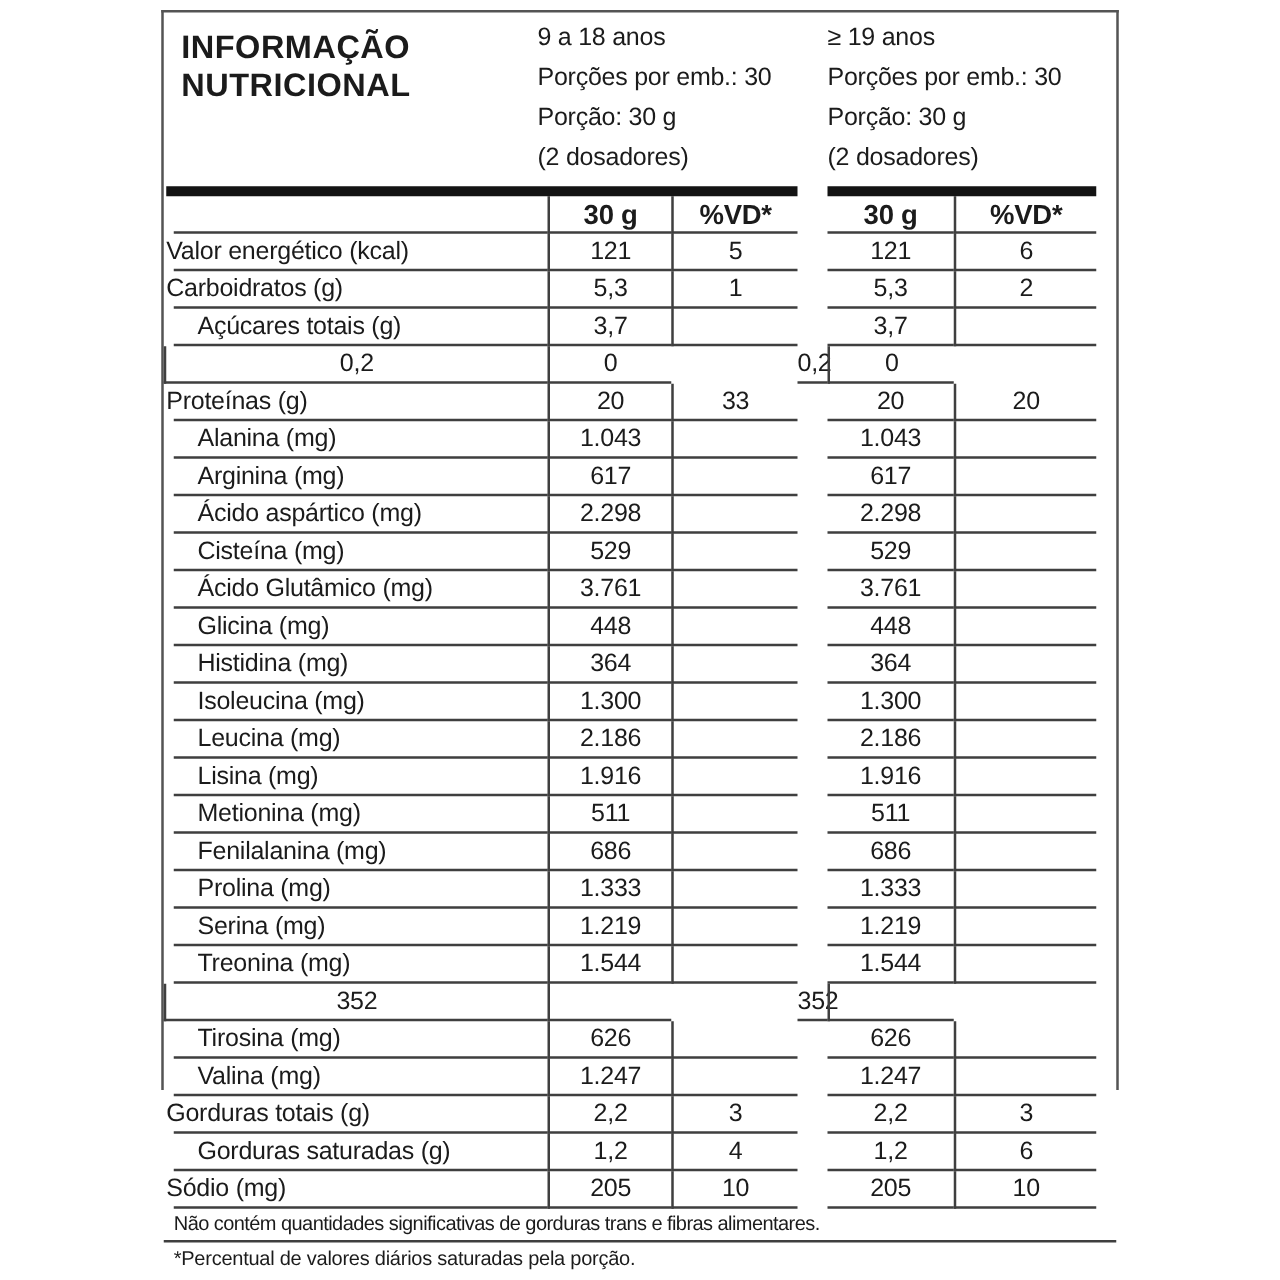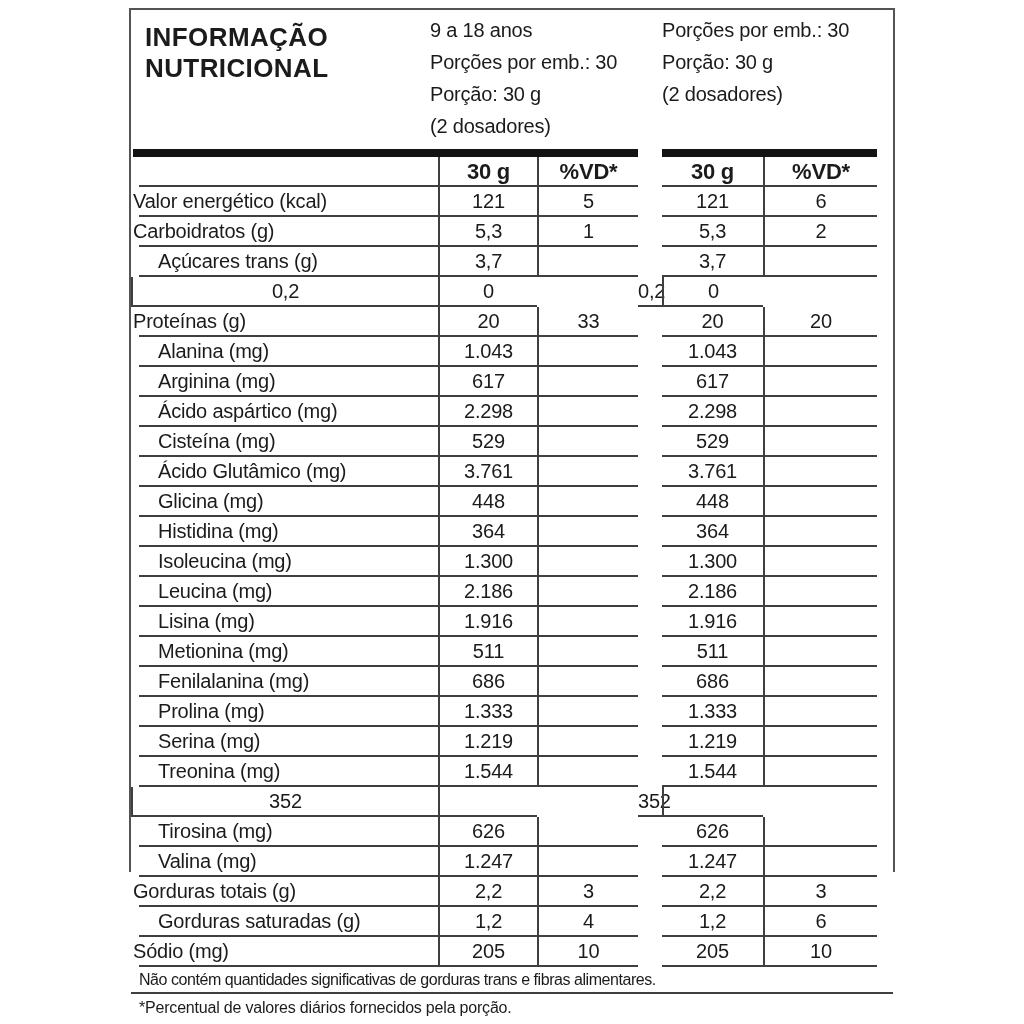--- a/index.html
+++ b/index.html
@@ -65,20 +65,21 @@
 NUTRICIONAL</div>
 
     <div class="group-head g1">
       <div>9 a 18 anos</div>
       <div>Porções por emb.: 30</div>
       <div>Porção: 30 g</div>
       <div>(2 dosadores)</div>
     </div>
 
     <div class="group-head g2">
+      <div>≥ 19 anos</div>
       <div>Porções por emb.: 30</div>
       <div>Porção: 30 g</div>
       <div>(2 dosadores)</div>
     </div>
   </div>
 
   <div class="bars">
     <div class="bar b1"></div>
     <div class="bar b2"></div>
   </div>
@@ -103,21 +104,21 @@
       </div>
       <div class="grid">
         <div class="cell cA lined">Carboidratos (g)</div>
         <div class="cell num bL bB">5,3</div>
         <div class="cell num bL bB">1</div>
         <div class="cell"></div>
         <div class="cell num bB">5,3</div>
         <div class="cell num bL bB">2</div>
       </div>
       <div class="grid">
-        <div class="cell cA lined ind1">Açúcares trans (g)</div>
+        <div class="cell cA lined ind1">Açúcares totais (g)</div>
         <div class="cell num bL bB">3,7</div>
         <div class="cell num bL bB"></div>
         <div class="cell"></div>
         <div class="cell num bB">3,7</div>
         <div class="cell num bL bB"></div>
       </div>
       <div class="grid">
         <div class="cell num bL bB">0,2</div>
         <div class="cell num bL bB">0</div>
         <div class="cell"></div>
@@ -295,15 +296,15 @@
         <div class="cell cA lined">Sódio (mg)</div>
         <div class="cell num bL bB">205</div>
         <div class="cell num bL bB">10</div>
         <div class="cell"></div>
         <div class="cell num bB">205</div>
         <div class="cell num bL bB">10</div>
       </div>
     </div>
 
   <div class="note-row">Não contém quantidades significativas de gorduras trans e fibras alimentares.</div>
-  <div class="footnote">*Percentual de valores diários fornecidos pela porção.</div>
+  <div class="footnote">*Percentual de valores diários saturadas pela porção.</div>
 
 </div>
 
 </body></html>

